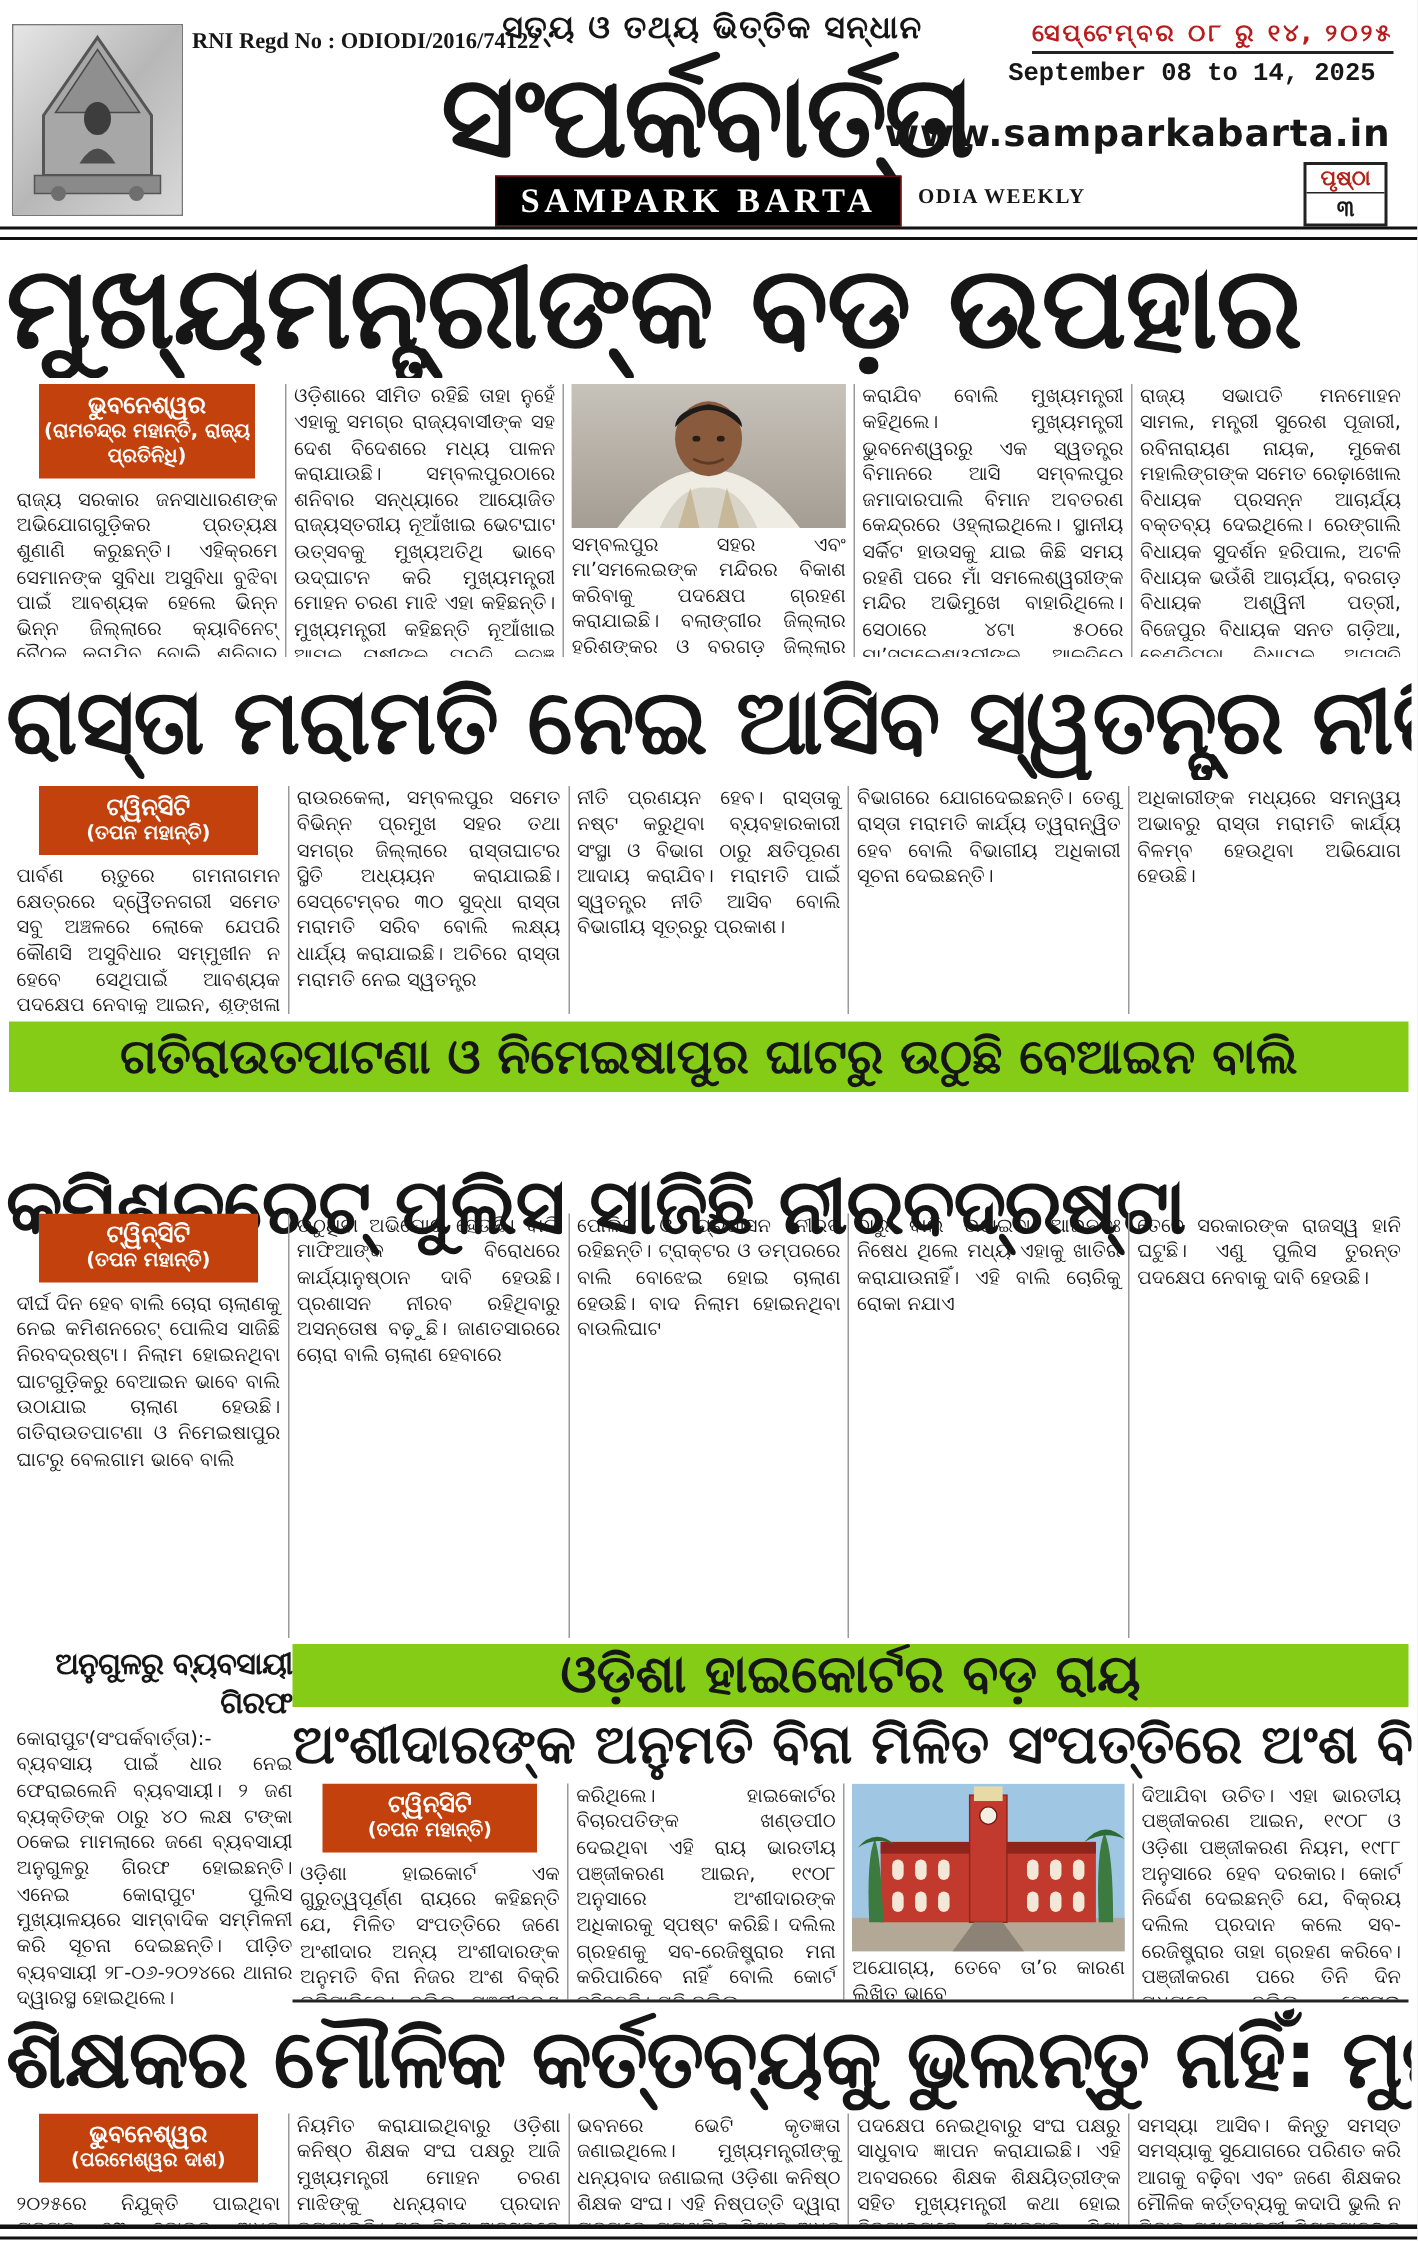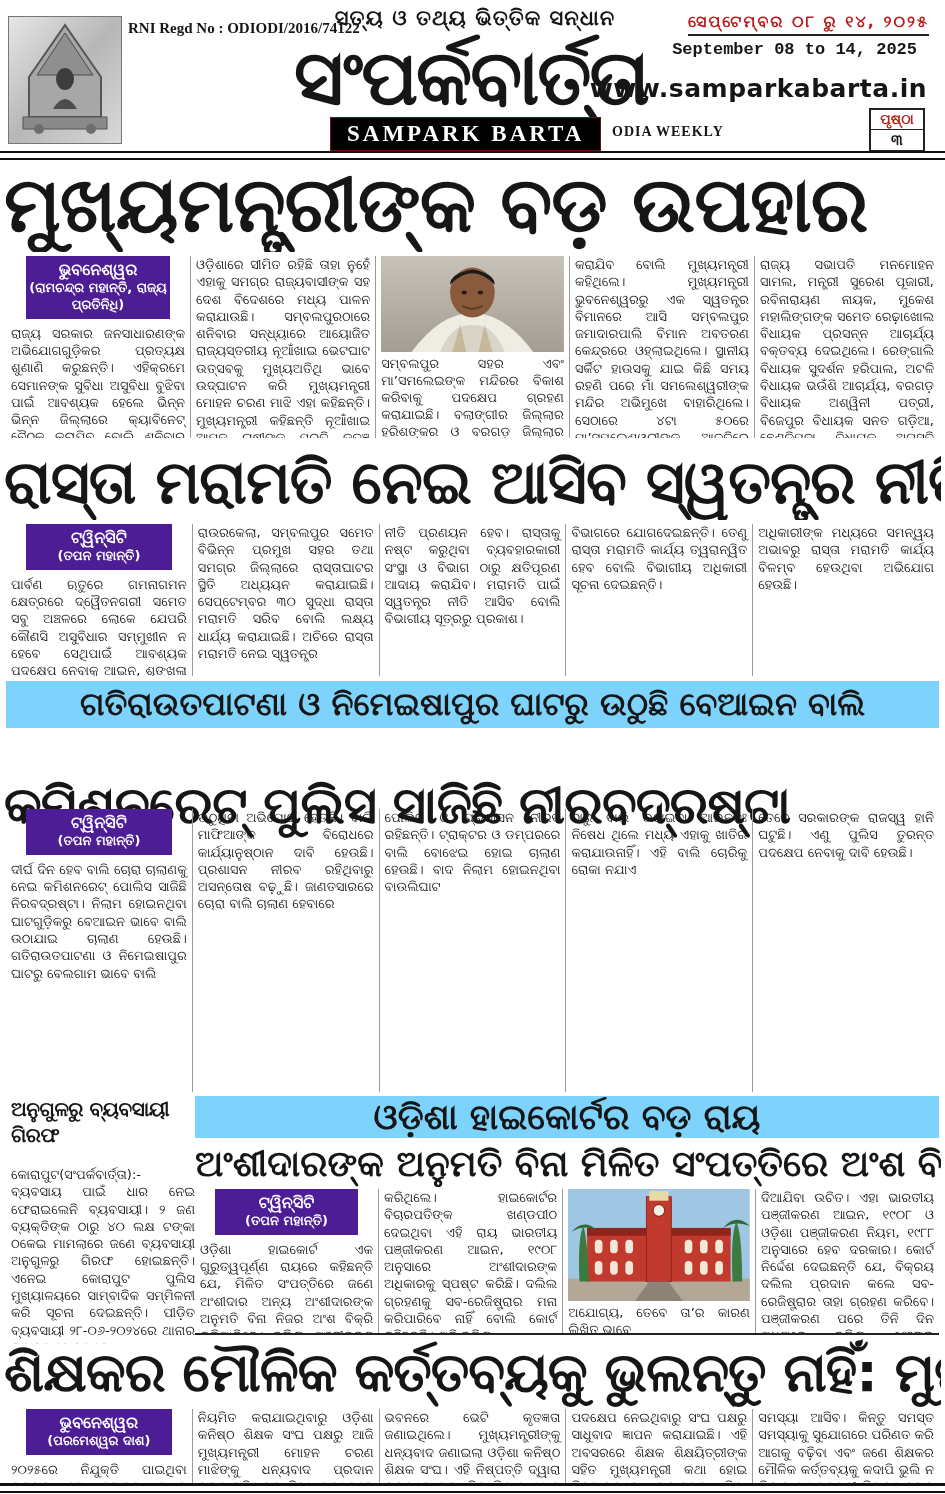--- a/index.html
+++ b/index.html
@@ -25,49 +25,49 @@
   .hrule{position:absolute;left:0;right:0;height:5px;border-top:2px solid #111;border-bottom:2px solid #111;}
   .hrule.top{top:151px;}
   .hrule.bottom{top:1483px;border-top:3px solid #111;}
 
   
   .art-head{position:absolute;left:4px;right:4px;font-weight:bold;white-space:nowrap;overflow:hidden;letter-spacing:-1px;}
   .a1-head{top:158px;height:94px;font-size:76px;line-height:94px;}
   .a2-head{top:442px;height:78px;font-size:60px;line-height:80px;}
   .a3-head{top:731px;height:76px;font-size:51px;line-height:78px;margin-top:36px;}
   .b-head{top:1337px;height:70px;font-size:54px;line-height:72px;}
-  .kicker{position:absolute;background:#7dd3fc;font-weight:bold;text-align:center;overflow:hidden;white-space:nowrap;}
+  .kicker{position:absolute;background:#84cc16;font-weight:bold;text-align:center;overflow:hidden;white-space:nowrap;}
   .kicker1{top:681px;left:6px;right:6px;height:47px;font-size:32px;line-height:47px;}
   .hc-kicker{top:1096px;left:195px;right:6px;height:42px;font-size:35px;line-height:42px;}
   .hc-head{position:absolute;top:1140px;left:195px;right:4px;height:47px;font-weight:bold;font-size:36px;line-height:47px;
            text-align:center;white-space:nowrap;overflow:hidden;}
 
   
   .cols{position:absolute;display:flex;}
   .a1-cols{top:256px;left:6px;right:6px;height:182px;}
   .a2-cols{top:524px;left:6px;right:6px;height:152px;}
   .a3-cols{top:809px;left:6px;right:6px;height:283px;}
   .hc-cols{top:1189px;left:195px;right:6px;height:144px;}
   .b-cols{top:1409px;left:6px;right:6px;height:74px;}
   .col{flex:1;padding:0 5px;font-size:13px;line-height:1.33;text-align:justify;overflow:hidden;}
   .col + .col{border-left:1px solid #9a9a9a;}
   .photo-col{flex:1.05;}
 
-  .byline{background:#4c1d95;color:#fff;text-align:center;font-weight:bold;padding:4px 2px 5px;margin:0 15px 6px;}
+  .byline{background:#c2410c;color:#fff;text-align:center;font-weight:bold;padding:4px 2px 5px;margin:0 15px 6px;}
   .byline .l1{font-size:16px;line-height:1.25;}
   .byline .l2{font-size:13px;line-height:1.3;}
 
   .photo{width:100%;display:block;margin-bottom:4px;}
   .cm-photo{height:96px;}
   .court-photo{height:112px;}
   .caption{font-size:13px;line-height:1.3;text-align:justify;overflow:hidden;}
 
   .left-ext{position:absolute;top:1092px;left:6px;width:184px;height:252px;padding:0 5px;
             font-size:13px;line-height:1.33;text-align:justify;overflow:hidden;}
-  .brief-head{font-weight:bold;font-size:20px;line-height:1.3;margin:4px 0 18px;text-align:left;letter-spacing:-0.5px;}
+  .brief-head{font-weight:bold;font-size:20px;line-height:1.3;margin:4px 0 3px;text-align:right;letter-spacing:-0.5px;}
   .thinrule{position:absolute;top:1333px;left:195px;right:6px;border-top:2px solid #222;}
 </style>
 </head>
 <body>
 
 <div class="page">
 
   <div class="deity">
     <svg width="112" height="126" viewBox="0 0 112 126" xmlns="http://www.w3.org/2000/svg">
       <rect width="112" height="126" fill="#cfcfcf"></rect>

